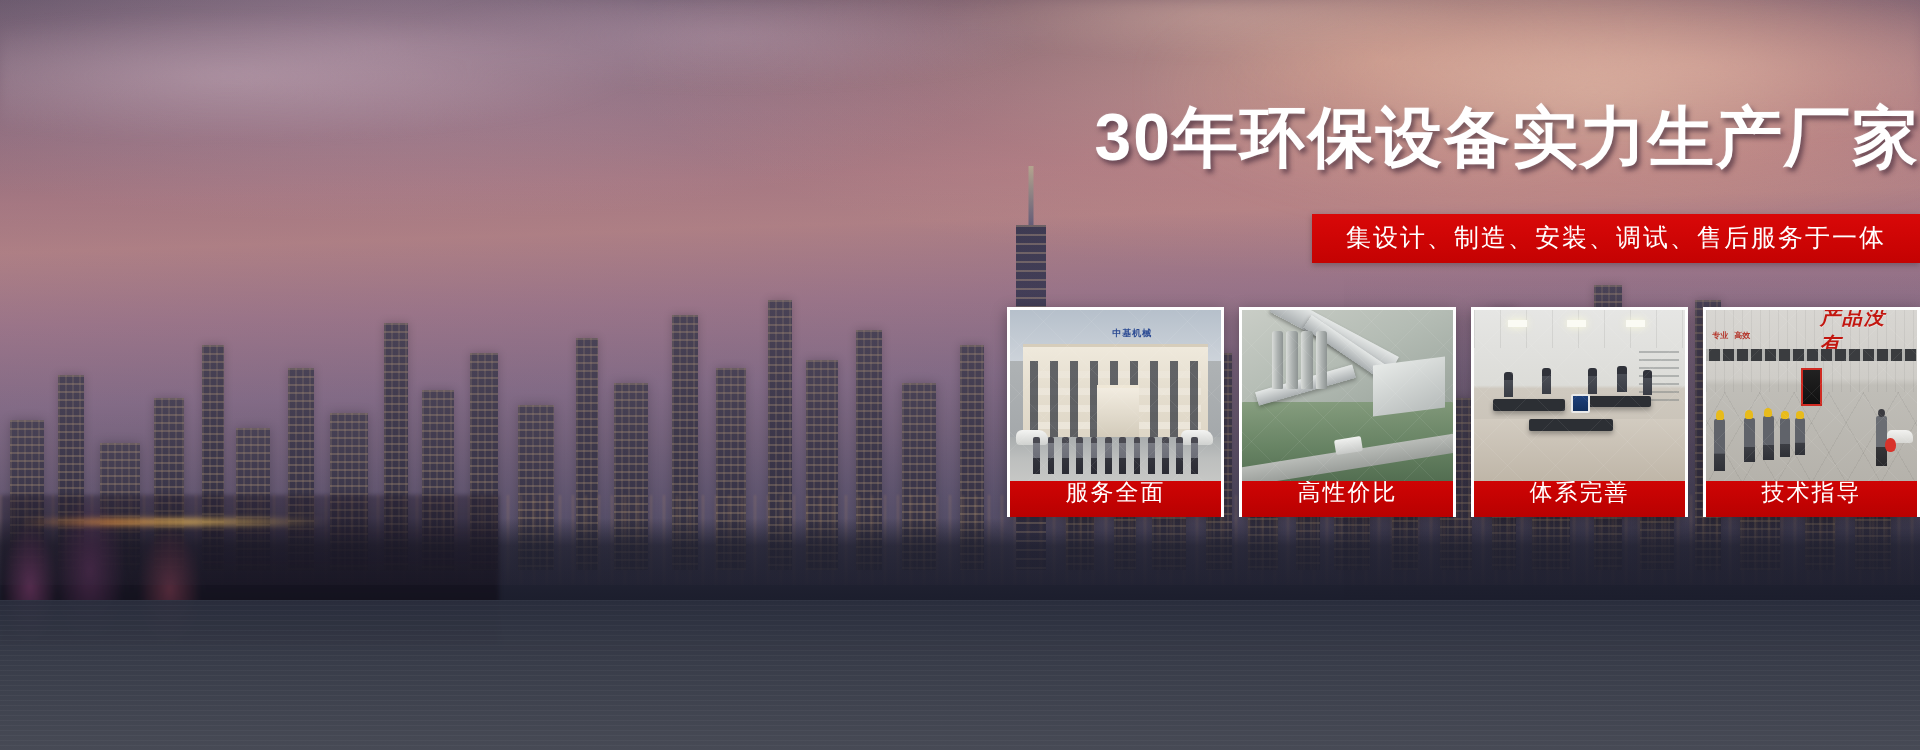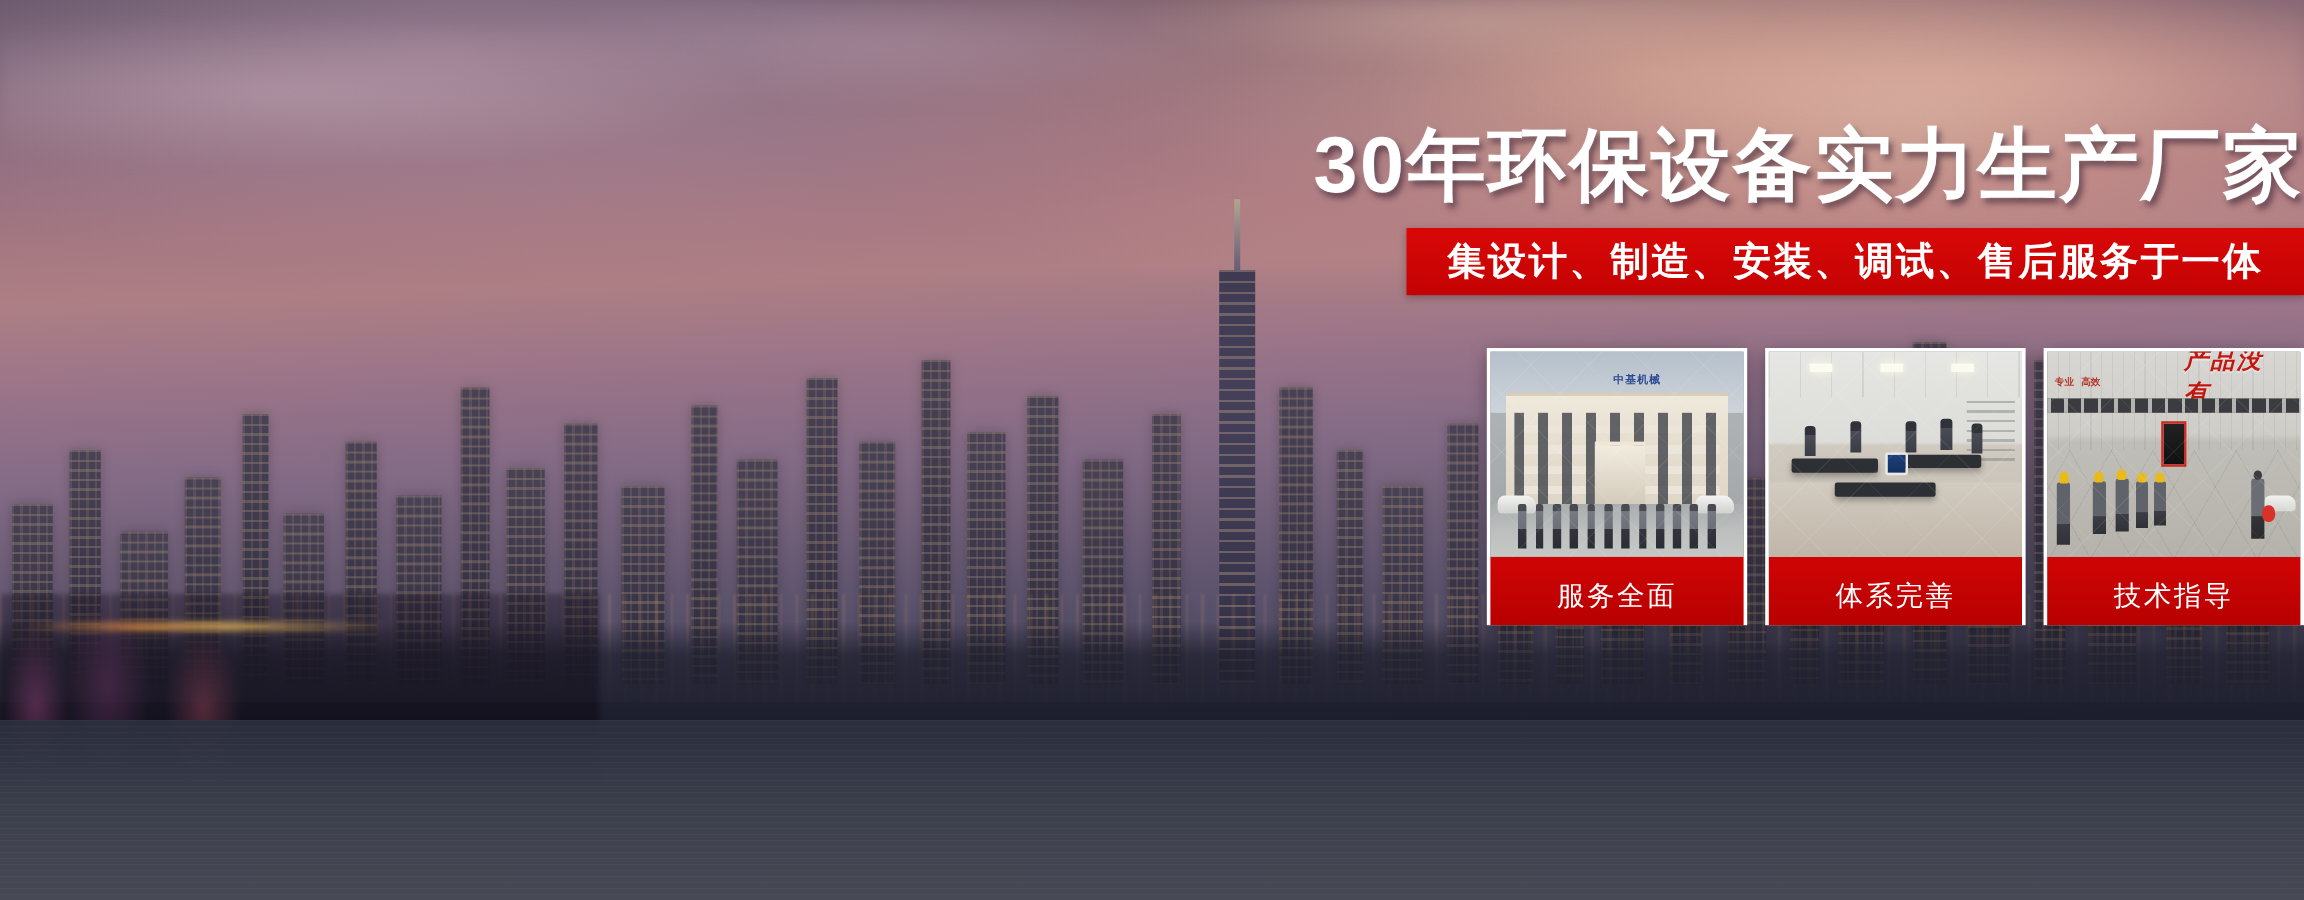--- a/index.html
+++ b/index.html
@@ -144,31 +144,30 @@
     font-size:66px;
     font-weight:bold;
     color:#ffffff;
     letter-spacing:2px;
     line-height:1;
     text-shadow:3px 4px 5px rgba(40,20,40,0.55), 0 0 2px rgba(255,255,255,0.3);
     white-space:nowrap;
   }
 
   .subtitle-bar {
-    margin-top:20px;
+    margin-top:44px;
     background:#d00505;
     background:linear-gradient(180deg,#d90808 0%,#c40202 100%);
     color:#ffffff;
-    font-size:32px;
+    font-size:25px;
     letter-spacing:2px;
     padding:11px 34px 13px 34px;
     line-height:1;
     white-space:nowrap;
     box-shadow:0 2px 6px rgba(0,0,0,0.25);
-    font-weight:bold;
   }
 
   
   .cards {
     margin-top:44px;
     display:flex;
     gap:15px;
   }
   .card {
     width:217px;
@@ -182,21 +181,21 @@
     overflow:hidden;
     background:#8e949c;
   }
   .card-caption {
     background:#c40202;
     background:linear-gradient(180deg,#cf0404 0%,#b80101 100%);
     color:#ffffff;
     font-size:23px;
     letter-spacing:2px;
     text-align:center;
-    padding:21px 0 13px 0;
+    padding:0 0 13px 0;
     line-height:1;
   }
   .wm {
     position:absolute; inset:0;
     background-image:
       repeating-linear-gradient(45deg, rgba(255,255,255,0.07) 0 1px, rgba(0,0,0,0) 1px 34px),
       repeating-linear-gradient(-45deg, rgba(255,255,255,0.07) 0 1px, rgba(0,0,0,0) 1px 34px);
     pointer-events:none;
   }
 
@@ -395,20 +394,39 @@
                 <div class="p"></div>
                 <div class="p"></div>
                 <div class="p"></div>
             </div>
           </div>
           <div class="wm"></div>
         </div>
         <div class="card-caption">服务全面</div>
       </div>
 
+      <div class="card">
+        <div class="card-photo">
+          <div class="ph2">
+            <div class="grass"></div>
+            <div class="conv c1"></div>
+            <div class="conv c2"></div>
+            <div class="conv c3"></div>
+            <div class="silo s1"></div>
+              <div class="silo s2"></div>
+            <div class="silo s3"></div>
+              <div class="silo s4"></div>
+            <div class="hall"></div>
+            <div class="road"></div>
+            <div class="truck"></div>
+          </div>
+          <div class="wm"></div>
+        </div>
+        <div class="card-caption">高性价比</div>
+      </div>
 
       <div class="card">
         <div class="card-photo">
           <div class="ph3">
             <div class="ceil"></div>
             <div class="lamp a"></div>
               <div class="lamp b"></div>
               <div class="lamp c"></div>
             <div class="win"></div>
             <div class="floor"></div>

